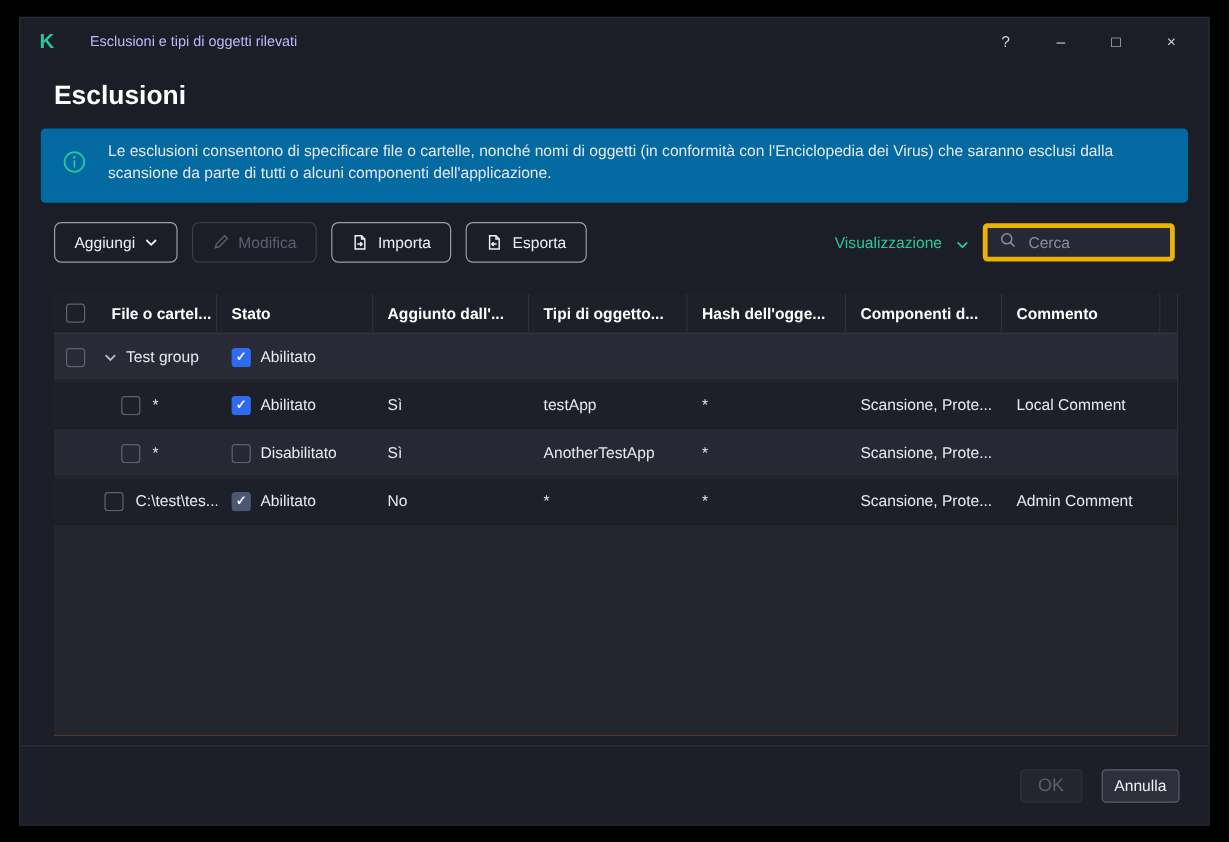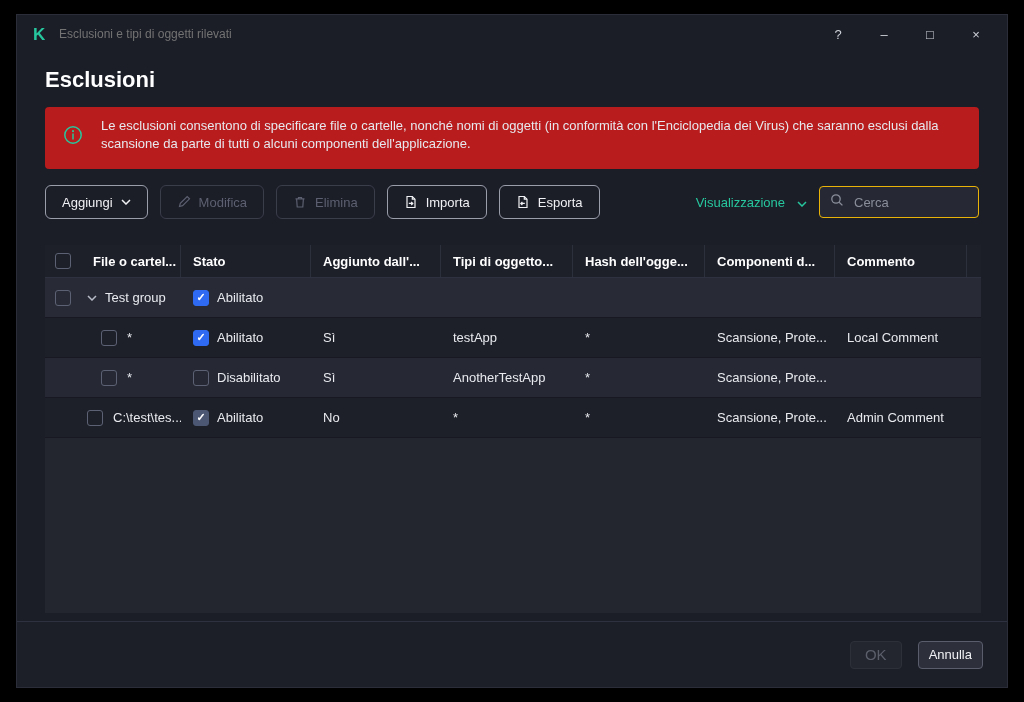--- a/index.html
+++ b/index.html
@@ -12,41 +12,41 @@
     margin:0;width:1024px;height:702px;background:#000;overflow:hidden;
     font-family:"Liberation Sans",sans-serif;color:#e8eaef;
   }
   .window{
     position:absolute;left:16px;top:14px;width:992px;height:674px;
     background:#1b1d27;border:1px solid #2b2d39;display:flex;flex-direction:column;
   }
   
   .titlebar{height:38px;flex:0 0 auto;display:flex;align-items:center;padding:0 8px 0 16px}
   .logo{color:var(--accent-green);font-weight:800;font-size:17px;line-height:1;width:18px}
-  .win-title{font-size:12px;color:#737373;margin-left:8px}
+  .win-title{font-size:12px;color:#c4b5fd;margin-left:24px}
   .win-controls{margin-left:auto;display:flex}
   .wc{width:46px;height:38px;display:flex;align-items:center;justify-content:center;
       font-size:13px;color:#cfd2d9;cursor:pointer}
   
   h1{font-size:22px;font-weight:700;color:#fff;margin:14px 0 14px 28px}
   
-  .banner{margin:0 28px;min-height:62px;background:#b91c1c;border-radius:4px;
+  .banner{margin:0 17px;min-height:62px;background:#0369a1;border-radius:4px;
           display:flex;align-items:center;padding:4px 24px 10px 0}
   .info-icon{flex:0 0 56px;display:flex;justify-content:center;color:var(--accent-green)}
   .banner p{margin:0;font-size:13px;line-height:18px;color:#e6e8ee}
   
   .toolbar{margin:16px 28px 0;display:flex;align-items:center;gap:12px}
   .btn{height:34px;display:inline-flex;align-items:center;gap:8px;padding:0 16px;
        border:1px solid #9a9eab;border-radius:6px;background:transparent;color:#f0f1f4;
        font-size:13px;cursor:pointer;white-space:nowrap}
   .btn.disabled{border-color:#3a3d4a;color:#5c6070;cursor:default}
   .btn svg{display:block}
   .view-link{margin-left:auto;display:flex;align-items:center;gap:12px;
              color:var(--accent-green);font-size:13px;cursor:pointer}
-  .search{width:160px;height:32px;background:#262934;border:1px solid #eab308;border-radius:4px;
+  .search{width:160px;height:32px;background:#262934;border:4px solid #eab308;border-radius:4px;
           display:flex;align-items:center;gap:8px;padding:0 10px;color:#8a8e9b}
   .search input{flex:1;min-width:0;background:transparent;border:0;outline:none;
                 color:#e8eaef;font-size:13px}
   .search input::placeholder{color:#8a8e9b}
   
   .table{margin:26px 28px 0;width:936px;height:368px;background:#f97316;
          display:flex;flex-direction:column}
   .trow{display:grid;grid-template-columns:36px 100px 130px 130px 132px 132px 130px 132px 14px;
         align-items:center}
   .thead{height:33px;flex:0 0 auto;background:#1d1f29;border-bottom:1px solid #2e3140;
@@ -120,28 +120,20 @@
       </span>
     </button>
     <button class="btn disabled">
       <span>
         <svg width="14" height="14" viewBox="0 0 14 14" fill="none" stroke="currentColor" stroke-width="1.2">
             <path d="M2.5 11.5l.8-3.1 6.9-6.9 2.3 2.3-6.9 6.9-3.1.8z"></path>
           </svg>
       </span>
       <span>Modifica</span>
     </button>
-    <button class="btn disabled">
-      <span>
-        <svg width="14" height="14" viewBox="0 0 14 14" fill="none" stroke="currentColor" stroke-width="1.2">
-            <path d="M2.5 3.8h9M5.5 3.8V2.5h3v1.3M3.6 3.8l.6 8.2h5.6l.6-8.2"></path>
-          </svg>
-      </span>
-      <span>Elimina</span>
-    </button>
     <button class="btn">
       <span>
         <svg width="14" height="14" viewBox="0 0 14 14" fill="none" stroke="currentColor" stroke-width="1.2">
             <path d="M8.3 1.5H3v11h8V4.2z"></path>
             <path d="M8.3 1.5v2.7H11"></path>
             <path d="M4.8 8.4h4M7.2 6.8l1.6 1.6-1.6 1.6"></path>
           </svg>
       </span>
       <span>Importa</span>
     </button>

